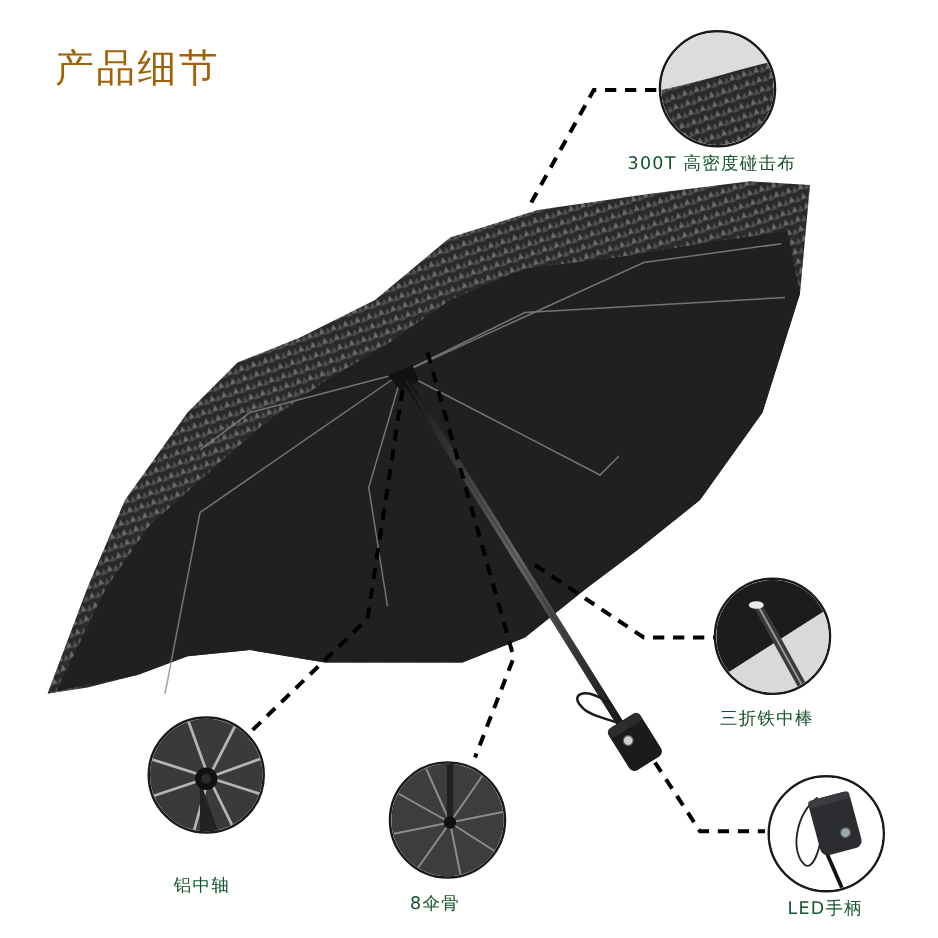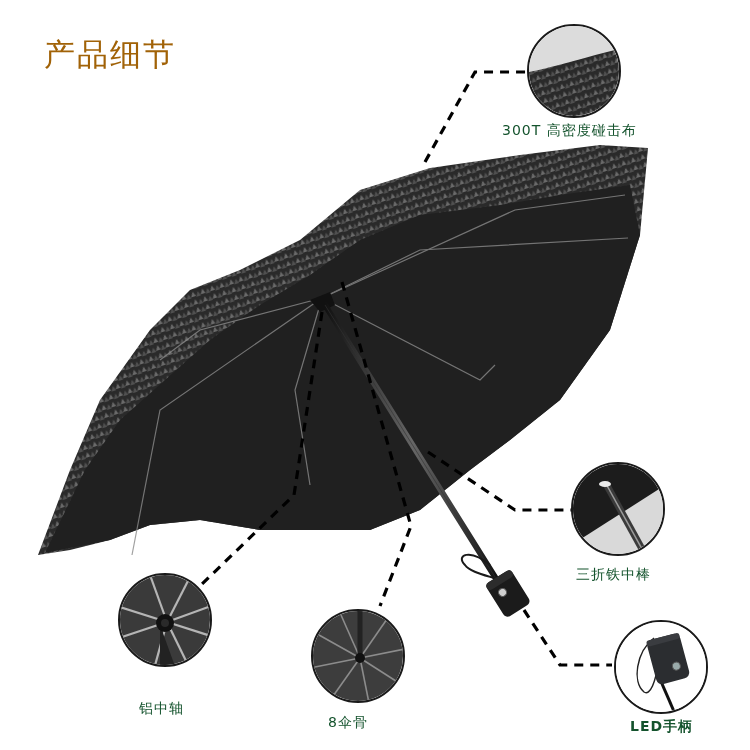--- a/index.html
+++ b/index.html
@@ -103,21 +103,21 @@
     <rect width="94" height="94" fill="#ffffff"></rect>
     <path d="M40 48 L60 94" stroke="#111" stroke-width="3"></path>
     <path d="M38 16 C20 30 16 60 28 70 C34 74 40 60 42 40" fill="none" stroke="#222" stroke-width="1.5"></path>
     <g transform="translate(52 36) rotate(-15)">
       <rect x="-17" y="-22" width="34" height="46" rx="6" fill="#2b2d30"></rect>
       <rect x="-17" y="-22" width="34" height="6" rx="3" fill="#3a3c40"></rect>
       <circle cx="6" cy="10" r="4" fill="#9aa" stroke="#555"></circle>
     </g>
   </svg>
 </div>
-<div class="label" style="left:630px; top:718px;font-weight:bold;">LED手柄</div>
+<div class="label" style="left:630px; top:718px;">LED手柄</div>
 
 <div class="detail" style="left:118px; top:573px; width:94px; height:94px;">
   <svg width="94" height="94" viewBox="0 0 94 94">
     <rect width="94" height="94" fill="#3a3a3a"></rect>
     <g stroke="#b5b5b5" stroke-width="2.2">
       <line x1="47" y1="47" x2="30" y2="0"></line>
       <line x1="47" y1="47" x2="70" y2="2"></line>
       <line x1="47" y1="47" x2="94" y2="30"></line>
       <line x1="47" y1="47" x2="94" y2="62"></line>
       <line x1="47" y1="47" x2="0" y2="32"></line>

